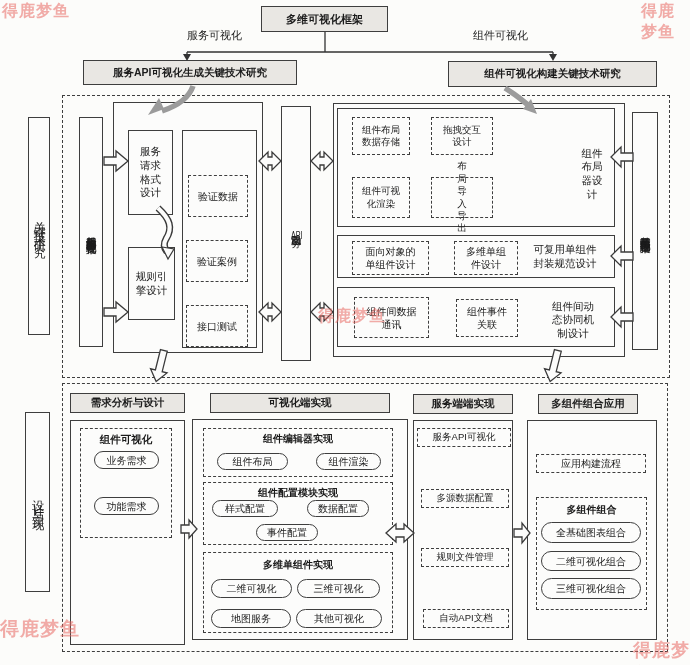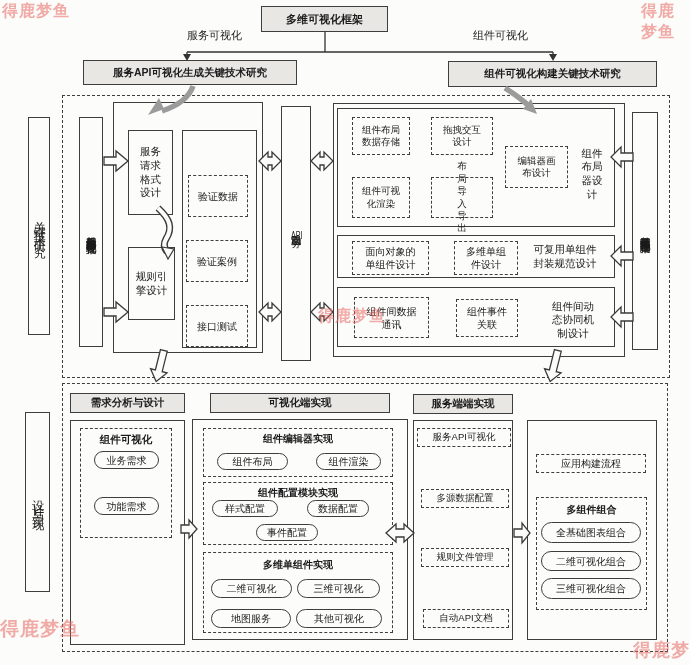--- a/index.html
+++ b/index.html
@@ -48,41 +48,41 @@
       <span style="text-combine-upright:all;">API</span>
     </div>
 
   <div class="abs box" style="left:333px;top:103px;width:292px;height:254px;"></div>
   <div class="abs box" style="left:337px;top:108px;width:278px;height:119px;"></div>
   <div class="abs box" style="left:337px;top:235px;width:278px;height:43px;"></div>
   <div class="abs box" style="left:337px;top:287px;width:278px;height:60px;"></div>
 
   <div class="abs box dashedb f95" style="left:352px;top:117px;width:58px;height:38px;padding:0 5px;">组件布局数据存储</div>
   <div class="abs box dashedb f95" style="left:431px;top:117px;width:62px;height:38px;padding:0 8px;">拖拽交互设计</div>
-  <div class="abs box dashedb f95" style="left:505px;top:146px;width:63px;height:42px;padding:0 8px;">编辑器画布设计</div>
   <div class="abs box dashedb f95" style="left:352px;top:177px;width:58px;height:41px;padding:0 5px;">组件可视化渲染</div>
   <div class="abs box dashedb f95" style="left:431px;top:177px;width:62px;height:41px;padding:0 23px;">布局导入导出</div>
   <div class="abs plain f105" style="left:577px;top:139px;width:30px;height:70px;">组件布局器设计</div>
 
   <div class="abs box dashedb f10" style="left:352px;top:241px;width:77px;height:34px;padding:0 10px;">面向对象的单组件设计</div>
   <div class="abs box dashedb f10" style="left:454px;top:241px;width:64px;height:34px;padding:0 8px;">多维单组件设计</div>
   <div class="abs plain f105" style="left:530px;top:239px;width:70px;height:36px;">可复用单组件封装规范设计</div>
 
   <div class="abs box dashedb f10" style="left:354px;top:297px;width:75px;height:41px;padding:0 9px;">组件间数据通讯</div>
   <div class="abs box dashedb f10" style="left:456px;top:299px;width:62px;height:38px;padding:0 8px;">组件事件关联</div>
   <div class="abs plain f105" style="left:549px;top:296px;width:48px;height:48px;">组件间动态协同机制设计</div>
 
   <div class="abs box vtext" style="left:632px;top:112px;width:26px;height:238px;font-size:10.5px;letter-spacing:0.5px;">基于前端组件的可视化构建框架</div>
 
   <div class="abs box dashedb" style="left:62px;top:383px;width:606px;height:269px;background:transparent;"></div>
   <div class="abs box vtext f12" style="left:25px;top:412px;width:25px;height:180px;letter-spacing:5px;">设计与实现</div>
 
   <div class="abs box shade f105" style="left:70px;top:393px;width:115px;height:20px;">需求分析与设计</div>
   <div class="abs box shade f105" style="left:210px;top:393px;width:180px;height:20px;">可视化端实现</div>
   <div class="abs box shade f105" style="left:413px;top:394px;width:100px;height:20px;">服务端端实现</div>
+  <div class="abs box shade f105" style="left:538px;top:394px;width:100px;height:20px;">多组件组合应用</div>
 
   <div class="abs box" style="left:70px;top:420px;width:115px;height:225px;"></div>
   <div class="abs box dashedb" style="left:80px;top:428px;width:92px;height:110px;"></div>
   <div class="ctitle f105" style="left:81px;top:433px;width:90px;">组件可视化</div>
   <div class="abs box stadium f10" style="left:94px;top:451px;width:65px;height:18px;">业务需求</div>
   <div class="abs box stadium f10" style="left:94px;top:497px;width:65px;height:18px;">功能需求</div>
 
   <div class="abs box" style="left:192px;top:419px;width:216px;height:221px;"></div>
   <div class="abs box dashedb" style="left:203px;top:428px;width:190px;height:49px;"></div>
   <div class="ctitle f10" style="left:204px;top:432px;width:188px;">组件编辑器实现</div>

